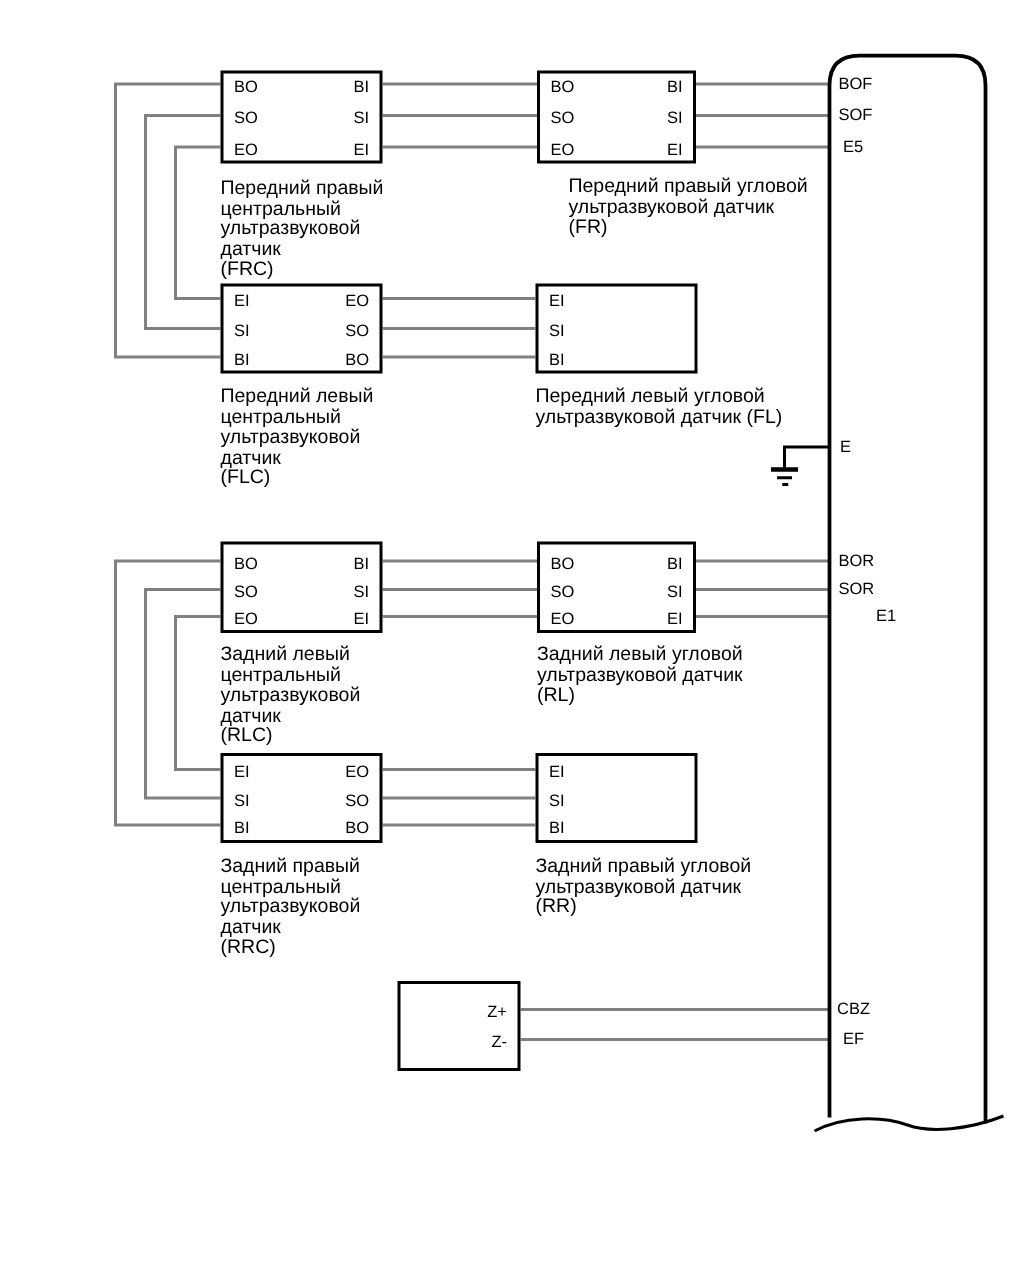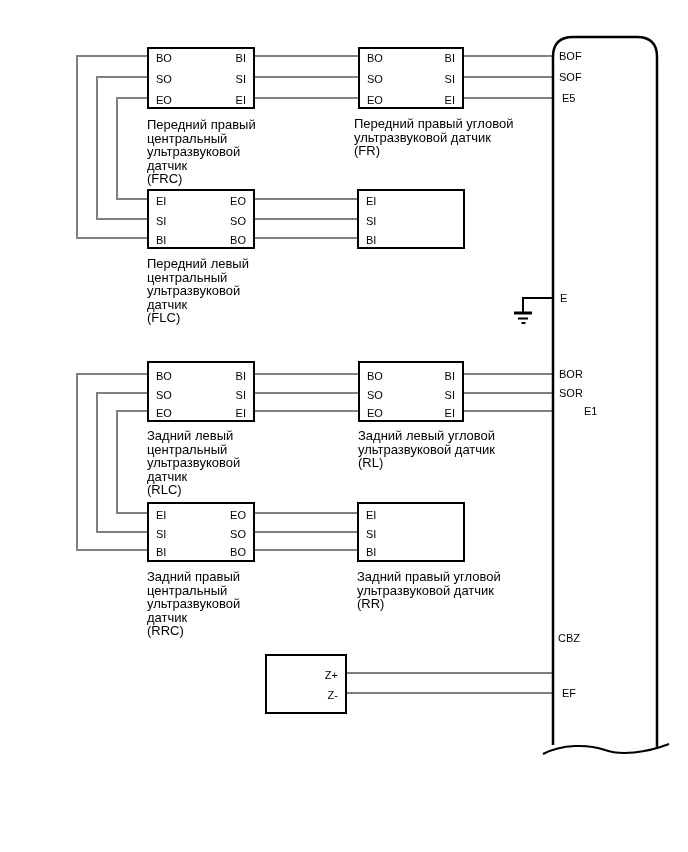--- a/index.html
+++ b/index.html
@@ -85,21 +85,21 @@
 (FRC)</div>
 
   <div class="sbox" style="left:358px;top:47px;width:106px;height:62px">
     <span class="pin pl" style="top:2px">BO</span>
     <span class="pin pl" style="top:23px">SO</span>
     <span class="pin pl" style="top:44px">EO</span>
     <span class="pin pr" style="top:2px">BI</span>
     <span class="pin pr" style="top:23px">SI</span>
     <span class="pin pr" style="top:44px">EI</span>
   </div>
-  <div class="caption" style="left:354px;top:117px;width:160px">Передний правый угловой
+  <div class="caption" style="left:379px;top:117px;width:160px">Передний правый угловой
 ультразвуковой датчик
 (FR)</div>
 
   <div class="sbox" style="left:147px;top:189px;width:108px;height:60px">
     <span class="pin pl" style="top:3px">EI</span>
     <span class="pin pl" style="top:23px">SI</span>
     <span class="pin pl" style="top:42px">BI</span>
     <span class="pin pr" style="top:3px">EO</span>
     <span class="pin pr" style="top:23px">SO</span>
     <span class="pin pr" style="top:42px">BO</span>
@@ -107,20 +107,22 @@
   <div class="caption" style="left:147px;top:257px;width:130px">Передний левый
 центральный
 ультразвуковой датчик
 (FLC)</div>
 
   <div class="sbox" style="left:357px;top:189px;width:108px;height:60px">
     <span class="pin pl" style="top:3px">EI</span>
     <span class="pin pl" style="top:23px">SI</span>
     <span class="pin pl" style="top:42px">BI</span>
   </div>
+  <div class="caption" style="left:357px;top:257px;width:170px">Передний левый угловой
+ультразвуковой датчик (FL)</div>
 
   <div class="sbox" style="left:147px;top:361px;width:108px;height:61px">
     <span class="pin pl" style="top:6px">BO</span>
     <span class="pin pl" style="top:25px">SO</span>
     <span class="pin pl" style="top:43px">EO</span>
     <span class="pin pr" style="top:6px">BI</span>
     <span class="pin pr" style="top:25px">SI</span>
     <span class="pin pr" style="top:43px">EI</span>
   </div>
   <div class="caption" style="left:147px;top:429px;width:130px">Задний левый
@@ -167,17 +169,17 @@
     <span class="pin pr" style="top:32px">Z-</span>
   </div>
 
   <span class="term" style="left:559px;top:49px">BOF</span>
   <span class="term" style="left:559px;top:70px">SOF</span>
   <span class="term" style="left:562px;top:91px">E5</span>
   <span class="term" style="left:560px;top:291px">E</span>
   <span class="term" style="left:559px;top:367px">BOR</span>
   <span class="term" style="left:559px;top:386px">SOR</span>
   <span class="term" style="left:584px;top:404px">E1</span>
-  <span class="term" style="left:558px;top:631px">CBZ</span>
+  <span class="term" style="left:558px;top:666px">CBZ</span>
   <span class="term" style="left:562px;top:686px">EF</span>
 
 
 </div>
 
 </body></html>

